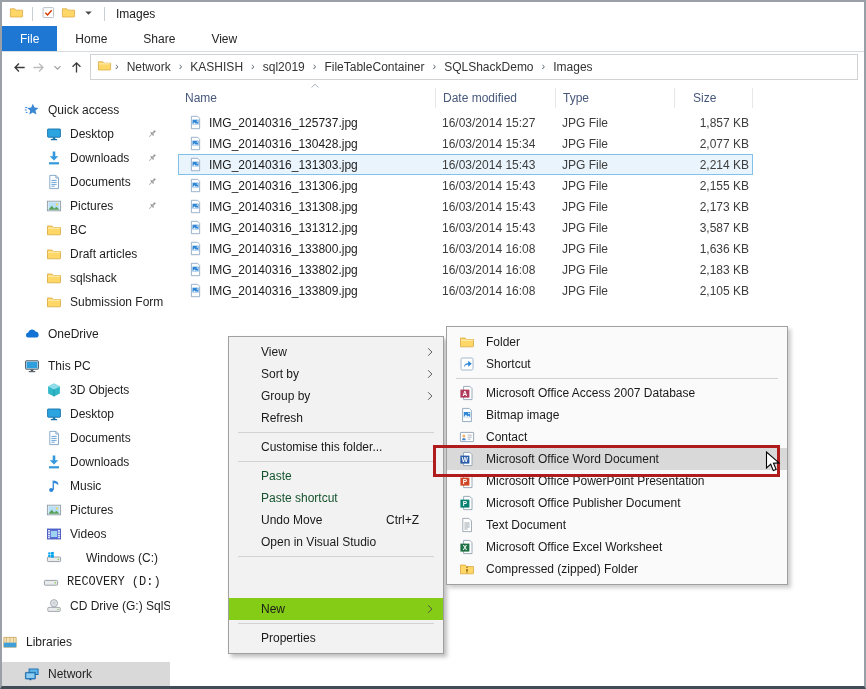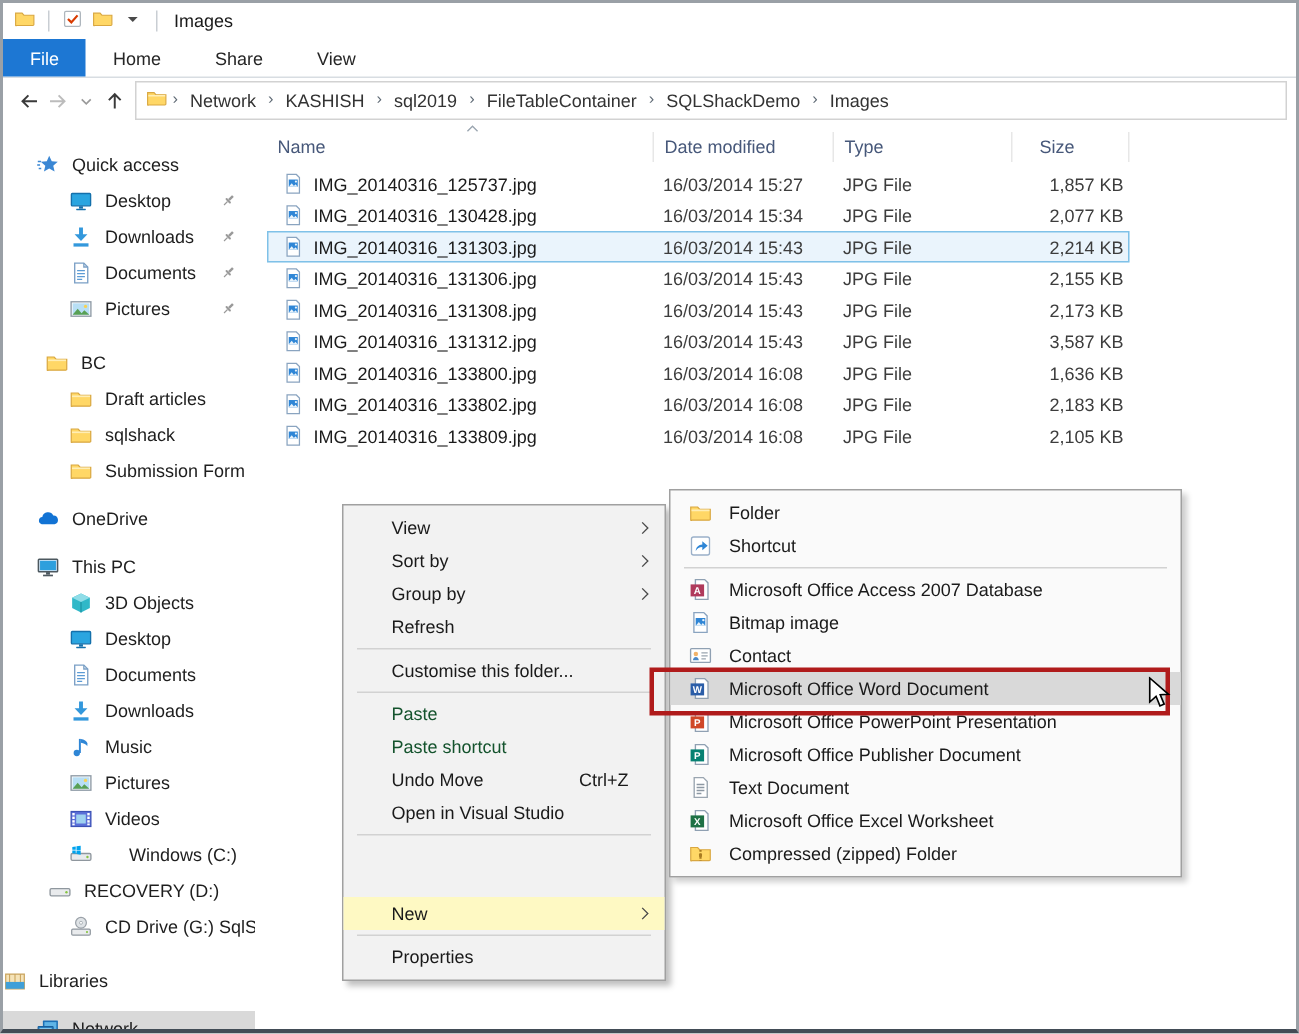--- a/index.html
+++ b/index.html
@@ -43,21 +43,21 @@
   .c-name{width:258px;display:flex;align-items:center;gap:6px;padding-left:10px;box-sizing:border-box;color:#1b1b1b;white-space:nowrap;overflow:hidden;}
   .c-name .icon svg{width:15px;height:15px;display:block;}
   .c-date{width:120px;box-sizing:border-box;padding-left:6px;color:#3d3d3d;}
   .c-type{width:119px;box-sizing:border-box;padding-left:6px;color:#3d3d3d;}
   .c-size{width:78px;box-sizing:border-box;padding-right:4px;text-align:right;color:#3d3d3d;}
   
   .context-menu{position:absolute;left:226px;top:334px;width:216px;background:#f2f2f2;
     border:1px solid #a0a0a0;padding:4px 0;box-shadow:3px 3px 4px rgba(0,0,0,.25);z-index:5;box-sizing:border-box;}
   .cm-item{height:22px;display:flex;align-items:center;padding:0 10px 0 32px;color:#1a1a1a;position:relative;}
   .cm-item.disabled{color:#14532d;}
-  .cm-item.hl{background:#fef9c3;margin-top:41px;}
+  .cm-item.hl{background:#84cc16;margin-top:41px;}
   .cm-shortcut{margin-left:auto;padding-right:14px;}
   .cm-arrow{position:absolute;right:7px;top:5px;}
   .cm-arrow svg{width:12px;height:12px;}
   .cm-sep{height:1px;background:#d2d2d2;margin:3px 9px;}
   .submenu{position:absolute;left:444px;top:324px;width:342px;background:#fafafa;
     border:1px solid #a0a0a0;padding:4px 0;box-shadow:3px 3px 4px rgba(0,0,0,.2);z-index:6;box-sizing:border-box;}
   .sm-item{height:22px;display:flex;align-items:center;gap:11px;padding:0 8px 0 12px;color:#1a1a1a;white-space:nowrap;}
   .sm-item.hl{background:#d9d9d9;}
   .sm-item .icon svg{width:16px;height:16px;display:block;}
   .red-box{position:absolute;left:431px;top:443px;width:347px;height:32px;border:3px solid #b01b1b;
@@ -218,21 +218,21 @@
           <span class="icon pin">
             <svg viewBox="0 0 16 16">
               <g transform="rotate(45 8 8)" fill="#9a9a9a">
                 <rect x="6.9" y="1.8" width="2.2" height="5" rx=".4"></rect>
                 <rect x="5" y="6.8" width="6" height="1.8" rx=".9"></rect>
                 <rect x="7.5" y="8.6" width="1" height="4.4"></rect>
               </g>
             </svg>
           </span>
         </div>
-        <div class="side-item" style="padding-left: 28px; margin-top: 12px;">
+        <div class="side-item" style="padding-left: 44px;">
           <span class="icon">
             <svg viewBox="0 0 16 16">
               <path d="M1.5 12.8V4h4.6l1.3 1.5h7.1v6.6a.7.7 0 0 1-.7.7H2.2a.7.7 0 0 1-.7 0z" fill="#ffd766" stroke="#d9a740" stroke-width=".8"></path>
               <path d="M2 6.2h12" stroke="#ffeeb5" stroke-width="1.1"></path>
             </svg>
           </span>
           <span>BC</span>
         </div>
         <div class="side-item" style="padding-left: 44px;">
           <span class="icon">
@@ -362,21 +362,21 @@
         <div class="side-item" style="padding-left: 44px; gap: 24px;">
           <span class="icon">
             <svg viewBox="0 0 16 16">
               <rect x="1.4" y="7" width="13.2" height="4.6" rx=".9" fill="#e9ebed" stroke="#8f979e" stroke-width=".9"></rect>
               <circle cx="12.3" cy="9.3" r=".8" fill="#86c442"></circle>
               <path d="M2.2 2.6l2.3-.3v2.2H2.2zM5 2.2l2.8-.4v2.9H5zM2.2 5h2.3v2.2l-2.3-.3zM5 5h2.8v2.8L5 7.4z" fill="#00a3ee"></path>
             </svg>
           </span>
           <span>Windows (C:)</span>
         </div>
-        <div class="side-item" style="padding-left: 30px;">
+        <div class="side-item" style="padding-left: 41px; font-family: Liberation Mono, monospace;">
           <span class="icon">
             <svg viewBox="0 0 16 16">
               <rect x="1.4" y="6.4" width="13.2" height="4.8" rx=".9" fill="#e9ebed" stroke="#8f979e" stroke-width=".9"></rect>
               <circle cx="12.3" cy="8.8" r=".8" fill="#86c442"></circle>
             </svg>
           </span>
           <span>RECOVERY (D:)</span>
         </div>
         <div class="side-item" style="padding-left: 44px;">
           <span class="icon">

